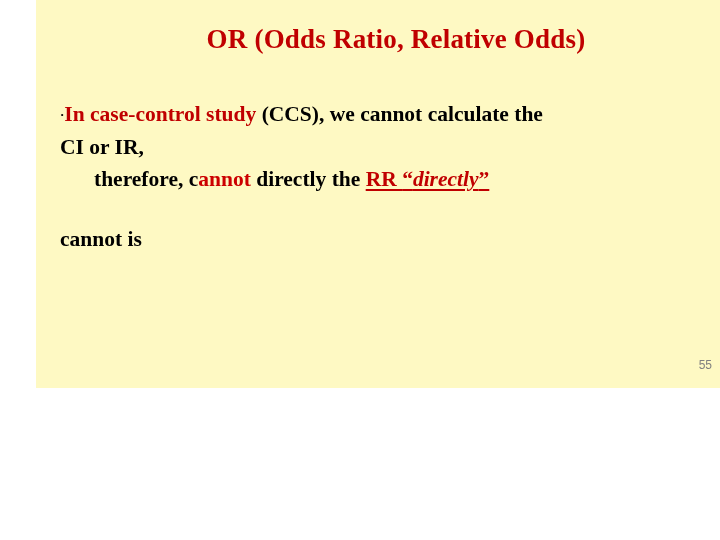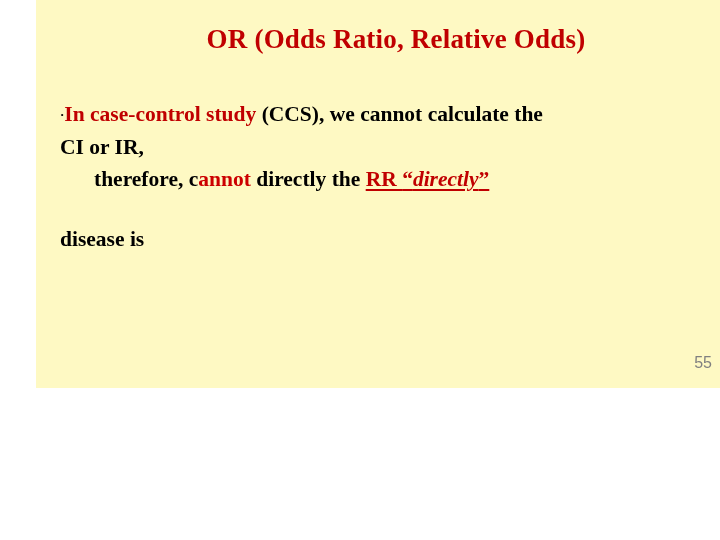--- a/index.html
+++ b/index.html
@@ -76,21 +76,21 @@
 
   .sp-after-bullet { letter-spacing: 0; }
 
   
   .slide-number {
     position: absolute;
     right: 44px;
     bottom: 16px;
     color: #808080;
     font-family: "Liberation Sans", "DejaVu Sans", sans-serif;
-    font-size: 16px;
+    font-size: 12px;
     font-weight: normal;
   }
 </style>
 </head>
 <body>
 
 <div class="slide">
 
   <div class="slide-title">OR (Odds Ratio, Relative Odds)</div>
 
@@ -101,21 +101,21 @@
       <div class="line"><span class="dot-small blk">·</span><span class="red">In case-control study</span><span class="blk"> (CCS), we cannot calculate the</span></div>
 
       <div class="line"><span class="blk">CI or IR,</span></div>
 
       <div class="line indent-1"><span class="blk">therefore, c</span><span class="red-bright">annot</span><span class="blk"> directly the </span><span class="red uline"><span>RR </span><span>“</span><span class="ital">directly</span><span>”</span></span></div>
     </div>
 
     <div class="bullet-block blk-2">
 
 
-      <div class="line"><span class="blk">disease is</span></div>
+      <div class="line"><span class="blk">cannot is</span></div>
 
     </div>
 
     <div class="bullet-block blk-3">
 
 
     </div>
 
   </div>
 

